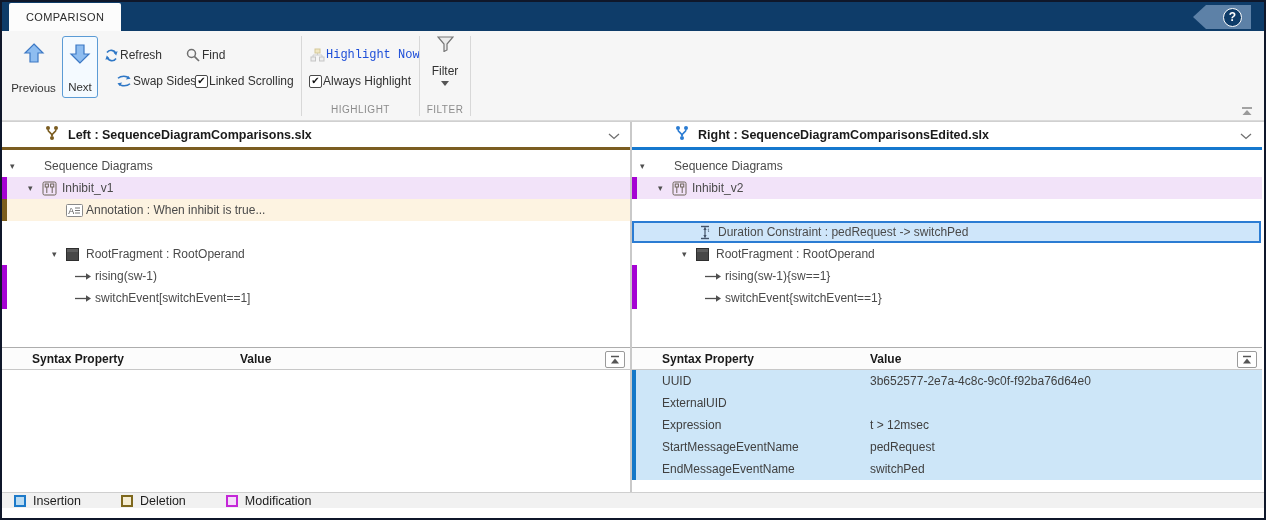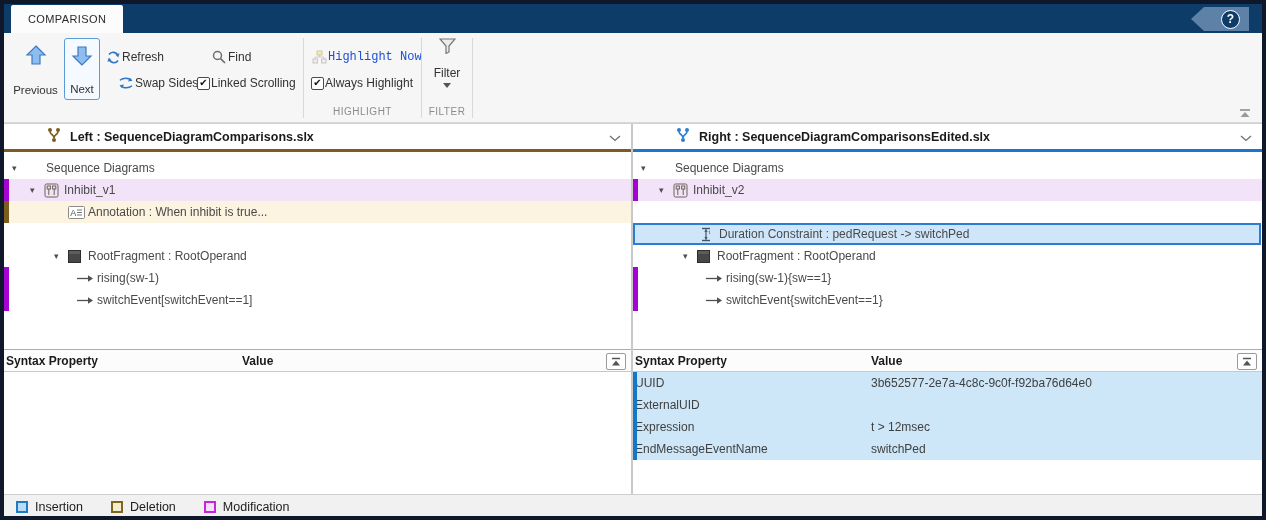--- a/index.html
+++ b/index.html
@@ -1,17 +1,17 @@
 <!DOCTYPE html>
 <html><head>
 <meta charset="utf-8">
 <style>
   html,body{margin:0;padding:0;background:#e8e8e8;font-family:"Liberation Sans",sans-serif;}
   *{box-sizing:border-box;}
-  .window{position:relative;width:1266px;height:520px;background:#fff;border:4px solid #0f172a;overflow:hidden;}
+  .window{position:relative;width:1266px;height:520px;background:#fff;border:2px solid #0f172a;overflow:hidden;}
 
   
   .titlebar{position:relative;height:29px;background:#0e3c69;}
   .tab{position:absolute;left:7px;top:1px;height:28px;display:inline-flex;align-items:center;
        padding:0 17px;background:#fcfcfc;border-radius:2px 2px 0 0;color:#2a2a2a;
        font-size:11px;letter-spacing:.4px;cursor:default;}
   .help-btn{position:absolute;right:13px;top:3px;width:58px;height:24px;background:#5d81a7;
        clip-path:polygon(13px 0,100% 0,100% 100%,13px 100%,0 50%);display:flex;align-items:center;justify-content:flex-end;padding-right:9px;}
   .help-circle{width:19px;height:19px;border-radius:50%;background:#0e3c69;border:1.5px solid #fff;
        color:#fff;font-size:12px;font-weight:bold;display:flex;align-items:center;justify-content:center;line-height:1;}
@@ -51,33 +51,33 @@
   .trow.selected{background:#cfe6fa;border:2px solid #2b7cd3;width:calc(100% - 1px);}
   .lvl-0{padding-left:8px;}.lvl-1{padding-left:26px;}.lvl-2{padding-left:50px;}.lvl-3{padding-left:59px;}
   .expander{display:inline-flex;width:14px;font-size:9px;color:#4f4f4f;justify-content:flex-start;}
   .node-ic{display:inline-flex;width:18px;justify-content:flex-start;align-items:center;}
   .tlabel{padding-left:2px;}
   .blank > *{visibility:hidden;}
 
   
   .ptable-head{height:23px;background:#fcfcfc;border-top:1px solid #adadad;border-bottom:1px solid #c8c8c8;
       display:flex;align-items:center;position:relative;font-size:12px;font-weight:bold;color:#1a1a1a;}
-  .pcol1{flex:none;width:238px;padding-left:2px;overflow:hidden;white-space:nowrap;}
+  .pcol1{flex:none;width:238px;padding-left:30px;overflow:hidden;white-space:nowrap;}
   .pcol2{flex:1;overflow:hidden;white-space:nowrap;}
   .collapse-btn{position:absolute;right:5px;top:3px;width:20px;height:17px;border:1px solid #9a9a9a;border-radius:2px;
       background:#fff;display:flex;align-items:center;justify-content:center;}
   .ptable-body{flex:1;position:relative;background:#fff;overflow:hidden;}
   .prow{position:relative;height:22px;display:flex;align-items:center;font-size:12px;color:#404040;}
   .prow.chg-insertion{background:#cde6f8;}
   .prow .mk{position:absolute;left:0;top:0;bottom:0;width:4px;}
   .prow.chg-insertion .mk{background:#1478c8;}
 
   
-  .legend{height:25px;background:#f1f1f1;border-top:1px solid #cfcfcf;display:flex;align-items:center;
-      padding-left:12px;gap:28px;font-size:12.5px;color:#1c1c1c;}
+  .legend{height:16px;background:#f1f1f1;border-top:1px solid #cfcfcf;display:flex;align-items:center;
+      padding-left:12px;gap:40px;font-size:12.5px;color:#1c1c1c;}
   .legend-item{display:inline-flex;align-items:center;gap:7px;}
   .swatch{width:12px;height:12px;border:2px solid #000;}
 </style>
 </head>
 <body>
 
 <div class="window">
 
   <div class="titlebar">
     <div class="tab">
@@ -122,21 +122,21 @@
         <svg width="16" height="14" viewBox="0 0 16 14" fill="none">
             <path d="M2 4.2 C5 1.5 11 1.5 12.5 4.2" stroke="#2e77c6" stroke-width="1.5"></path>
             <polygon points="14.5,4.8 9.8,5.6 12.4,2" fill="#2e77c6"></polygon>
             <path d="M14 9.8 C11 12.5 5 12.5 3.5 9.8" stroke="#2e77c6" stroke-width="1.5"></path>
             <polygon points="1.5,9.2 6.2,8.4 3.6,12" fill="#2e77c6"></polygon>
           </svg>
       </span>
       <span>Swap Sides</span>
     </div>
 
-    <div class="rrow" style="left:207px;top:14px;">
+    <div class="rrow" style="left:183px;top:14px;">
       <span class="ic">
         <svg width="14" height="14" viewBox="0 0 14 14" fill="none">
             <circle cx="5.5" cy="5.5" r="4" stroke="#6f6f6f" stroke-width="1.5"></circle>
             <line x1="8.6" y1="8.6" x2="13" y2="13" stroke="#6f6f6f" stroke-width="1.7"></line>
           </svg>
       </span>
       <span>Find</span>
     </div>
     <div class="rrow" style="left:193px;top:40px;">
       <span class="cb">✔</span>
@@ -431,20 +431,25 @@
             <span class="pcol1">ExternalUID</span>
             <span class="pcol2"></span>
           </div>
 
           <div class="prow chg-insertion">
             <span class="mk"></span>
             <span class="pcol1">Expression</span>
             <span class="pcol2">t &gt; 12msec</span>
           </div>
 
+          <div class="prow chg-insertion">
+            <span class="mk"></span>
+            <span class="pcol1">StartMessageEventName</span>
+            <span class="pcol2">pedRequest</span>
+          </div>
 
           <div class="prow chg-insertion">
             <span class="mk"></span>
             <span class="pcol1">EndMessageEventName</span>
             <span class="pcol2">switchPed</span>
           </div>
         </div>
     </div>
   </div>
 

